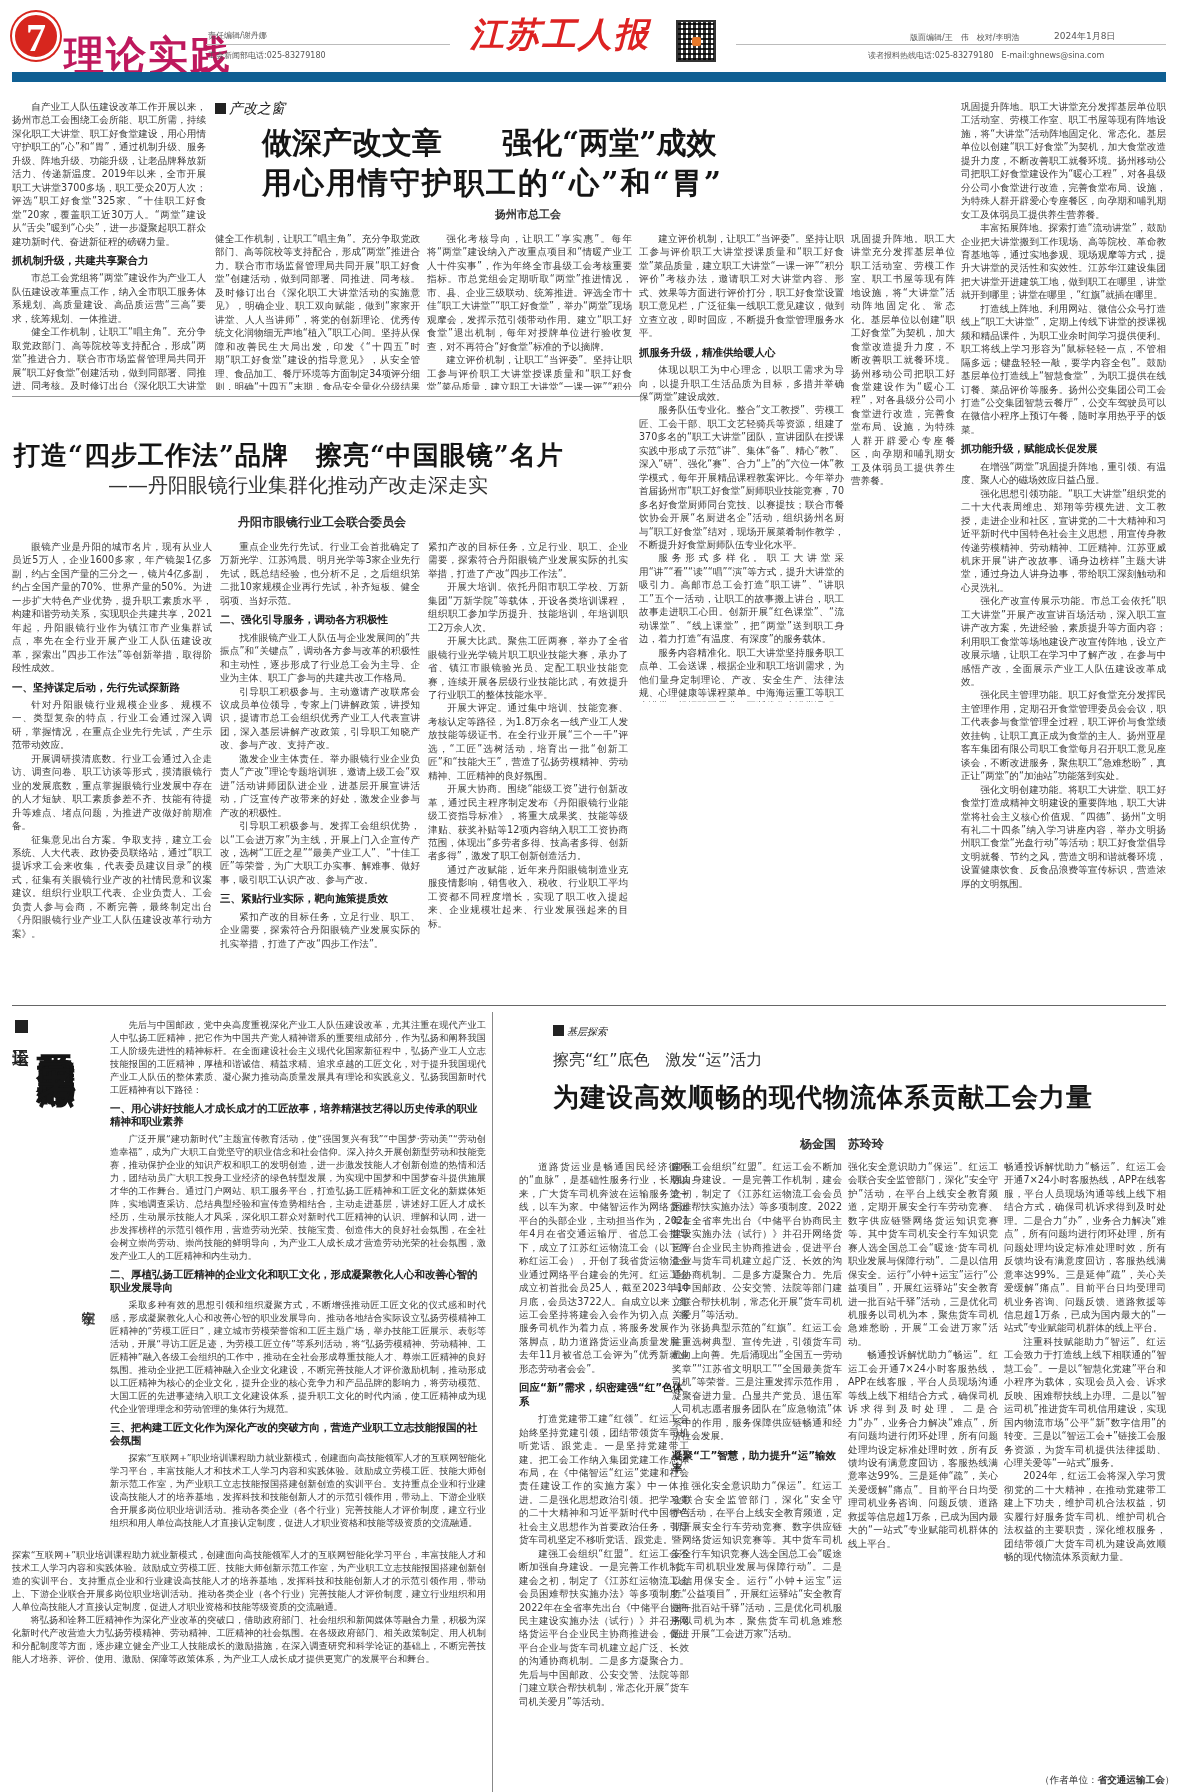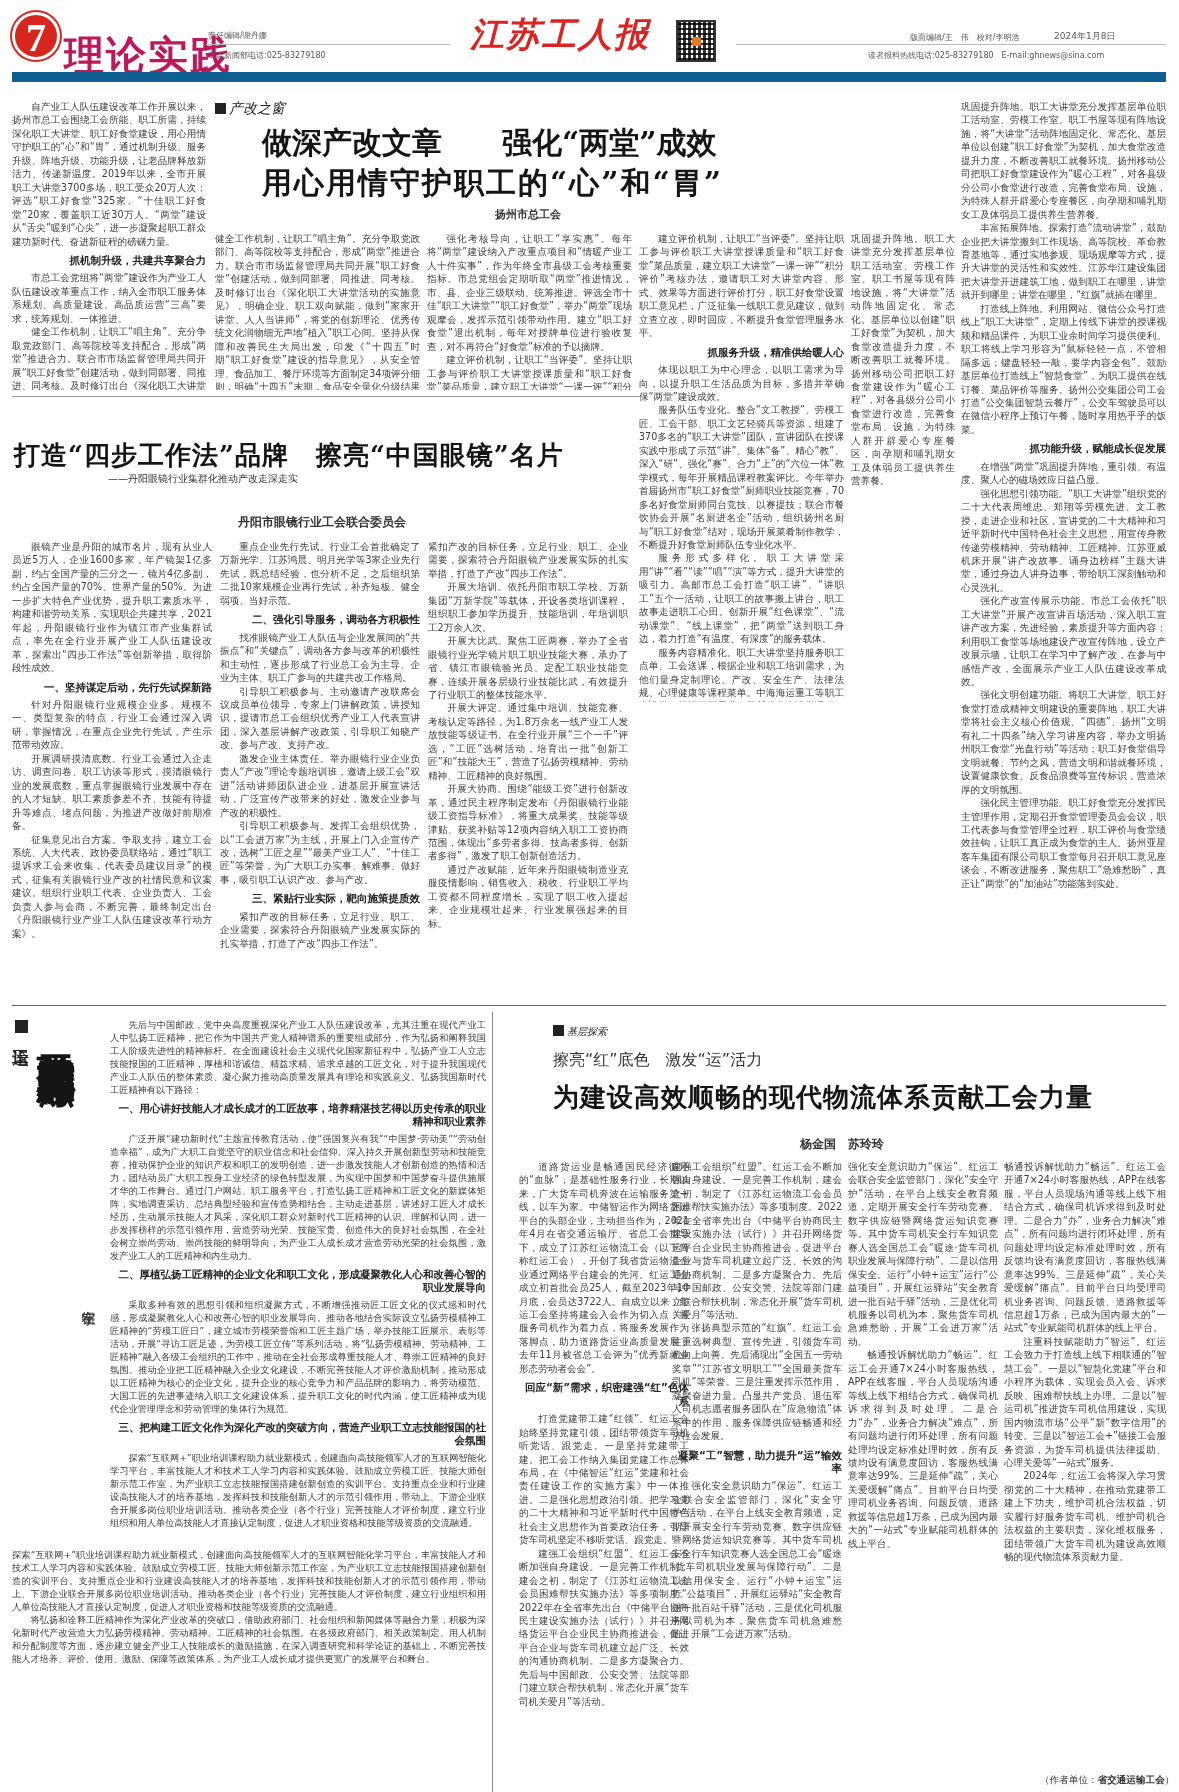--- a/index.html
+++ b/index.html
@@ -18,21 +18,21 @@
       repeating-linear-gradient(90deg, #333 0 3px, #fff 3px 5px),
       repeating-linear-gradient(0deg, #333 0 2px, #fff 2px 5px);
       background-blend-mode: multiply; border: 2px solid #333; }
   .qr::after { content: ""; position: absolute; left: 14px; top: 15px; width: 9px; height: 9px; background: #e8792a; border-radius: 2px; }
   .blue-bar { left: 12px; top: 72px; width: 1154px; height: 10px; background: #0f5f93; }
 
   
   .col { position: absolute; font-size: 9.6px; line-height: 13.45px; color: #3a3a3a; text-align: justify; font-family: "DejaVu Sans", sans-serif; overflow: hidden; }
   .col p { text-indent: 2em; }
   .col h4 { font-size: 10.5px; font-weight: bold; color: #222; margin: 6px 0 4px; text-indent: 0; font-family: "DejaVu Sans", sans-serif; }
-  .col h4.center { text-align: right; }
+  .col h4.center { text-align: left; }
 
   .kicker { font-size: 14px; color: #222; font-family: "DejaVu Sans", sans-serif; white-space: nowrap; font-style: italic; }
   .kicker::before { content: ""; display: inline-block; width: 11px; height: 11px; background: #222; margin-right: 3px; vertical-align: -1px; }
   .headline { font-weight: bold; color: #151515; white-space: nowrap; font-family: "DejaVu Serif", serif; }
   .byline { font-size: 11px; font-weight: bold; color: #333; white-space: nowrap; font-family: "DejaVu Sans", sans-serif; }
   .subhead { color: #333; white-space: nowrap; font-family: "DejaVu Sans", sans-serif; }
 
   .vline { width: 1px; background: #999; }
   .hline { height: 1px; background: #999; }
 
@@ -89,33 +89,33 @@
 
   </div>
   <div class="col" style="left:961px;top:100px;width:205px;height:900px;">
     <p style="text-indent:0">巩固提升阵地。职工大讲堂充分发挥基层单位职工活动室、劳模工作室、职工书屋等现有阵地设施，将“大讲堂”活动阵地固定化、常态化。基层单位以创建“职工好食堂”为契机，加大食堂改造提升力度，不断改善职工就餐环境。扬州移动公司把职工好食堂建设作为“暖心工程”，对各县级分公司小食堂进行改造，完善食堂布局、设施，为特殊人群开辟爱心专座餐区，向孕期和哺乳期女工及体弱员工提供养生营养餐。</p>
     <p>丰富拓展阵地。探索打造“流动讲堂”，鼓励企业把大讲堂搬到工作现场、高等院校、革命教育基地等，通过实地参观、现场观摩等方式，提升大讲堂的灵活性和实效性。江苏华江建设集团把大讲堂开进建筑工地，做到职工在哪里，讲堂就开到哪里；讲堂在哪里，“红旗”就插在哪里。</p>
     <p>打造线上阵地。利用网站、微信公众号打造线上“职工大讲堂”，定期上传线下讲堂的授课视频和精品课件，为职工业余时间学习提供便利。职工将线上学习形容为“鼠标轻轻一点，不管相隔多远；键盘轻轻一敲，要学内容全包”。鼓励基层单位打造线上“智慧食堂”，为职工提供在线订餐、菜品评价等服务。扬州公交集团公司工会打造“公交集团智慧云餐厅”，公交车驾驶员可以在微信小程序上预订午餐，随时享用热乎乎的饭菜。</p>
     <h4 class="center">抓功能升级，赋能成长促发展</h4>
     <p>在增强“两堂”巩固提升阵地，重引领、有温度、聚人心的磁场效应日益凸显。</p>
     <p>强化思想引领功能。“职工大讲堂”组织党的二十大代表周维忠、郑翔等劳模先进、文工教授，走进企业和社区，宣讲党的二十大精神和习近平新时代中国特色社会主义思想，用宣传身教传递劳模精神、劳动精神、工匠精神。江苏亚威机床开展“讲产改故事、诵身边榜样”主题大讲堂，通过身边人讲身边事，带给职工深刻触动和心灵洗礼。</p>
     <p>强化产改宣传展示功能。市总工会依托“职工大讲堂”开展产改宣讲百场活动，深入职工宣讲产改方案，先进经验，素质提升等方面内容；利用职工食堂等场地建设产改宣传阵地，设立产改展示墙，让职工在学习中了解产改，在参与中感悟产改，全面展示产业工人队伍建设改革成效。</p>
+    <p>强化民主管理功能。职工好食堂充分发挥民主管理作用，定期召开食堂管理委员会会议，职工代表参与食堂管理全过程，职工评价与食堂绩效挂钩，让职工真正成为食堂的主人。扬州亚星客车集团有限公司职工食堂每月召开职工意见座谈会，不断改进服务，聚焦职工“急难愁盼”，真正让“两堂”的“加油站”功能落到实处。</p>
     <p>强化文明创建功能。将职工大讲堂、职工好食堂打造成精神文明建设的重要阵地，职工大讲堂将社会主义核心价值观、“四德”、扬州“文明有礼二十四条”纳入学习讲座内容，举办文明扬州职工食堂“光盘行动”等活动；职工好食堂倡导文明就餐、节约之风，营造文明和谐就餐环境，设置健康饮食、反食品浪费等宣传标识，营造浓厚的文明氛围。</p>
-    <p>强化民主管理功能。职工好食堂充分发挥民主管理作用，定期召开食堂管理委员会会议，职工代表参与食堂管理全过程，职工评价与食堂绩效挂钩，让职工真正成为食堂的主人。扬州亚星客车集团有限公司职工食堂每月召开职工意见座谈会，不断改进服务，聚焦职工“急难愁盼”，真正让“两堂”的“加油站”功能落到实处。</p>
   </div>
   <div class="col" style="left:851px;top:232px;width:104px;height:470px;">
     <p style="text-indent:0">巩固提升阵地。职工大讲堂充分发挥基层单位职工活动室、劳模工作室、职工书屋等现有阵地设施，将“大讲堂”活动阵地固定化、常态化。基层单位以创建“职工好食堂”为契机，加大食堂改造提升力度，不断改善职工就餐环境。扬州移动公司把职工好食堂建设作为“暖心工程”，对各县级分公司小食堂进行改造，完善食堂布局、设施，为特殊人群开辟爱心专座餐区，向孕期和哺乳期女工及体弱员工提供养生营养餐。</p>
   </div>
 </section>
 
 <div class="abs hline" style="left:12px;top:396px;width:630px;"></div>
 
 <section>
   <div class="abs headline" style="left:14px;top:438px;font-size:26px;letter-spacing:1px;">打造“四步工作法”品牌　擦亮“中国眼镜”名片</div>
-  <div class="abs subhead" style="left:108px;top:472px;font-size:10px;">——丹阳眼镜行业集群化推动产改走深走实</div>
+  <div class="abs subhead" style="left:108px;top:472px;font-size:20px;">——丹阳眼镜行业集群化推动产改走深走实</div>
   <div class="abs byline" style="left:238px;top:514px;font-size:12px;">丹阳市眼镜行业工会联合委员会</div>
 
   <div class="col" style="left:12px;top:540px;width:200px;height:460px;">
     <p>眼镜产业是丹阳的城市名片，现有从业人员近5万人，企业1600多家，年产镜架1亿多副，约占全国产量的三分之一，镜片4亿多副，约占全国产量的70%、世界产量的50%。为进一步扩大特色产业优势，提升职工素质水平，构建和谐劳动关系，实现职企共建共享，2021年起，丹阳眼镜行业作为镇江市产业集群试点，率先在全行业开展产业工人队伍建设改革，探索出“四步工作法”等创新举措，取得阶段性成效。</p>
     <h4 class="center">一、坚持谋定后动，先行先试探新路</h4>
     <p>针对丹阳眼镜行业规模企业多、规模不一、类型复杂的特点，行业工会通过深入调研，掌握情况，在重点企业先行先试，产生示范带动效应。</p>
     <p>开展调研摸清底数。行业工会通过入企走访、调查问卷、职工访谈等形式，摸清眼镜行业的发展底数，重点掌握眼镜行业发展中存在的人才短缺、职工素质参差不齐、技能有待提升等难点、堵点问题，为推进产改做好前期准备。</p>
     <p>征集意见出台方案。争取支持，建立工会系统、人大代表、政协委员联络站，通过“职工提诉求工会来收集，代表委员建议目录”的模式，征集有关眼镜行业产改的社情民意和议案建议。组织行业职工代表、企业负责人、工会负责人参与会商，不断完善，最终制定出台《丹阳眼镜行业产业工人队伍建设改革行动方案》。</p>
   </div>
   <div class="col" style="left:220px;top:540px;width:200px;height:460px;">

